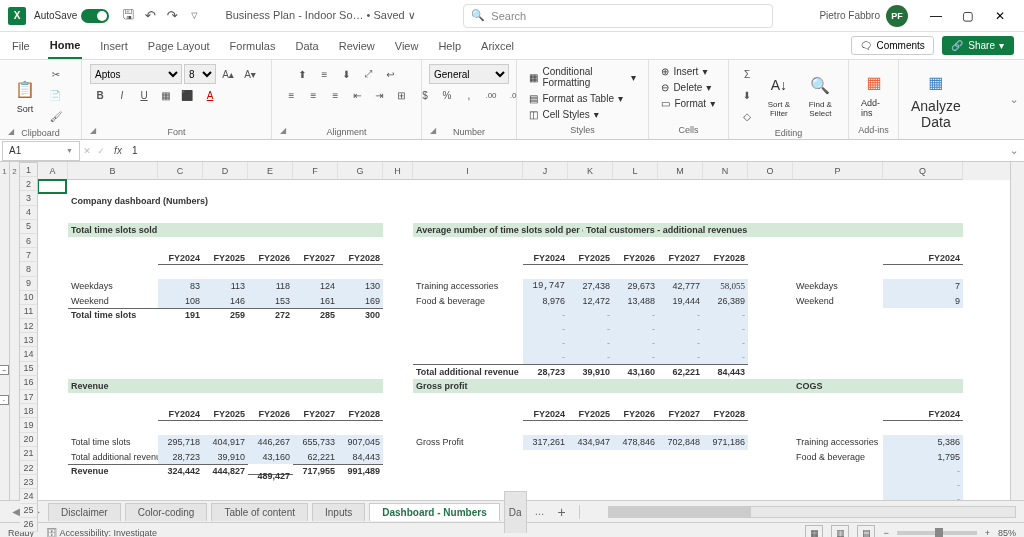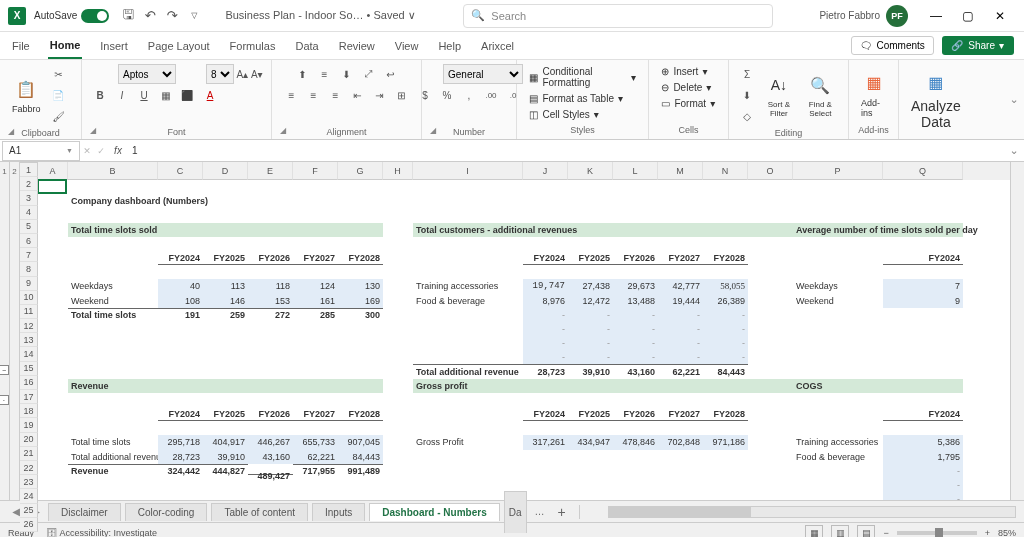--- a/index.html
+++ b/index.html
@@ -29,21 +29,21 @@
 
 
 .ribbon { height: 80px; display: flex; border-bottom: 1px solid #ccc; background: #fafafa; }
 .ribbon-group { border-right: 1px solid #e0e0e0; padding: 4px 8px; display: flex; flex-direction: column; }
 .ribbon-group-content { flex: 1; display: flex; align-items: center; gap: 4px; }
 .ribbon-group-label { font-size: 9px; color: #666; text-align: center; padding-top: 2px; }
 .group-launcher { float: right; font-size: 8px; color: #888; margin-top: -11px; margin-right: -4px; }
 .big-btn { display: flex; flex-direction: column; align-items: center; gap: 2px; padding: 2px 4px; cursor: pointer; font-size: 9px; }
 .big-btn .icon { width: 26px; height: 26px; display: flex; align-items: center; justify-content: center; font-size: 16px; }
 .small-btn { width: 20px; height: 20px; display: flex; align-items: center; justify-content: center; cursor: pointer; font-size: 10px; color: #555; border: none; background: transparent; }
-.font-select { height: 20px; font-size: 10px; border: 1px solid #ccc; margin-left: 28px; }
+.font-select { height: 20px; font-size: 10px; border: 1px solid #ccc; }
 .dropdown-item { display: flex; align-items: center; gap: 4px; font-size: 10px; padding: 2px 4px; cursor: pointer; }
 .col-stack { display: flex; flex-direction: column; gap: 1px; }
 
 
 .formula-bar { height: 22px; display: flex; align-items: center; border-bottom: 1px solid #ccc; background: #fff; }
 .name-box { width: 78px; height: 20px; border: 1px solid #ccc; font-size: 10px; padding: 0 6px; display: flex; align-items: center; justify-content: space-between; margin-left: 2px; }
 .fx-btn { width: 20px; text-align: center; font-size: 10px; font-style: italic; color: #555; cursor: pointer; }
 .formula-input { flex: 1; font-size: 10px; padding: 0 4px; }
 .fb-expand { width: 20px; text-align: center; color: #888; cursor: pointer; }
 
@@ -134,21 +134,21 @@
       </button>
     <button class="share-btn"><span>🔗</span><span>Share</span>▾</button>
   </div>
 </div>
 
 <div class="ribbon">
   <div class="ribbon-group" style="width:82px">
     <div class="ribbon-group-content">
       <div class="big-btn">
           <div class="icon">📋</div>
-          <span>Fabbro</span>
+          <span>Sort</span>
         </div>
       <div class="col-stack">
         <button class="small-btn">✂</button>
         <button class="small-btn">📄</button>
         <button class="small-btn">🖌</button>
       </div>
     </div>
     <div class="ribbon-group-label">Clipboard</div>
     <div class="group-launcher">◢</div>
   </div>
@@ -398,22 +398,22 @@
           <div class="cell" style="width: 45px;"></div>
           <div class="cell" style="width: 45px;"></div>
           <div class="cell" style="width: 45px;"></div>
           <div class="cell" style="width: 90px;"></div>
           <div class="cell" style="width: 80px;"></div>
         </div>
         <div class="row">
           <div class="cell" style="width: 30px;"></div>
           <div class="cell section-header" style="width: 315px;">Total time slots sold</div>
           <div class="cell" style="width: 30px;"></div>
+          <div class="cell section-header" style="width: 170px;">Average number of time slots sold per day</div>
           <div class="cell section-header" style="width: 380px;">Total customers - additional revenues</div>
-          <div class="cell section-header" style="width: 170px;">Average number of time slots sold per day</div>
         </div>
         <div class="row">
           <div class="cell" style="width: 30px;"></div>
           <div class="cell" style="width: 90px;"></div>
           <div class="cell" style="width: 45px;"></div>
           <div class="cell" style="width: 45px;"></div>
           <div class="cell" style="width: 45px;"></div>
           <div class="cell" style="width: 45px;"></div>
           <div class="cell" style="width: 45px;"></div>
           <div class="cell" style="width: 30px;"></div>
@@ -461,21 +461,21 @@
           <div class="cell" style="width: 45px;"></div>
           <div class="cell" style="width: 45px;"></div>
           <div class="cell" style="width: 45px;"></div>
           <div class="cell" style="width: 45px;"></div>
           <div class="cell" style="width: 90px;"></div>
           <div class="cell" style="width: 80px;"></div>
         </div>
         <div class="row">
           <div class="cell" style="width: 30px;"></div>
           <div class="cell" style="width: 90px;">Weekdays</div>
-          <div class="cell data-blue r" style="width: 45px;">40</div>
+          <div class="cell data-blue r" style="width: 45px;">83</div>
           <div class="cell data-blue r" style="width: 45px;">113</div>
           <div class="cell data-blue r" style="width: 45px;">118</div>
           <div class="cell data-blue r" style="width: 45px;">124</div>
           <div class="cell data-blue r" style="width: 45px;">130</div>
           <div class="cell" style="width: 30px;"></div>
           <div class="cell" style="width: 110px;">Training accessories</div>
           <div class="cell data-blue r" style="width: 45px; font-family: Liberation Mono, monospace;">19,747</div>
           <div class="cell data-blue r" style="width: 45px;">27,438</div>
           <div class="cell data-blue r" style="width: 45px;">29,673</div>
           <div class="cell data-blue r" style="width: 45px;">42,777</div>

